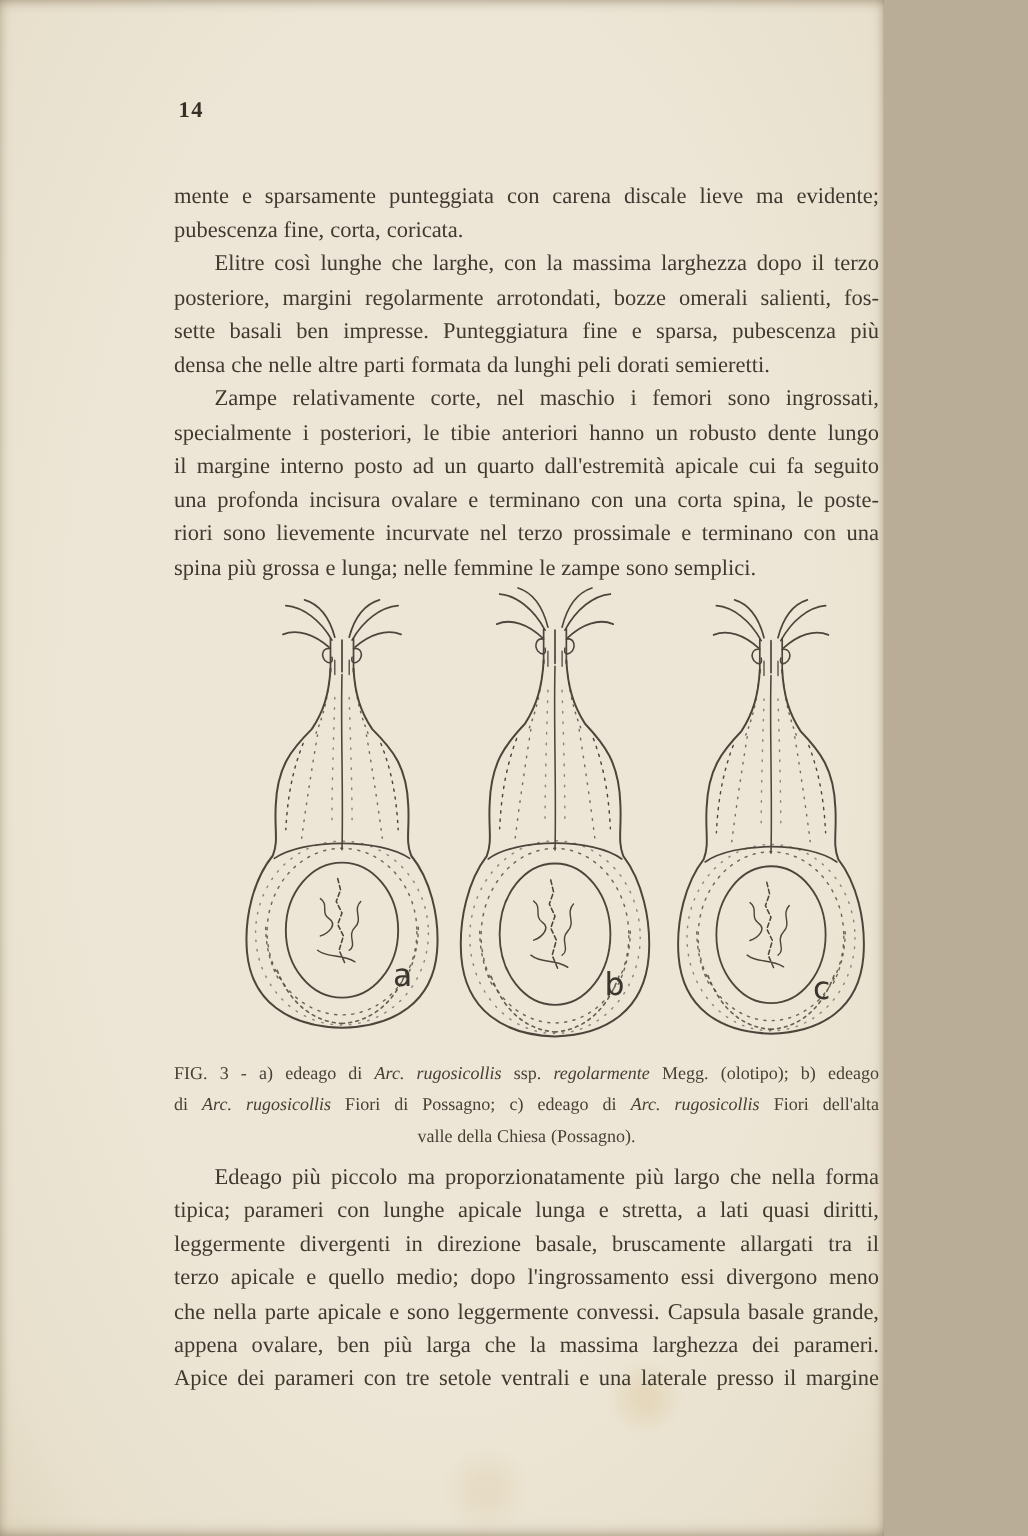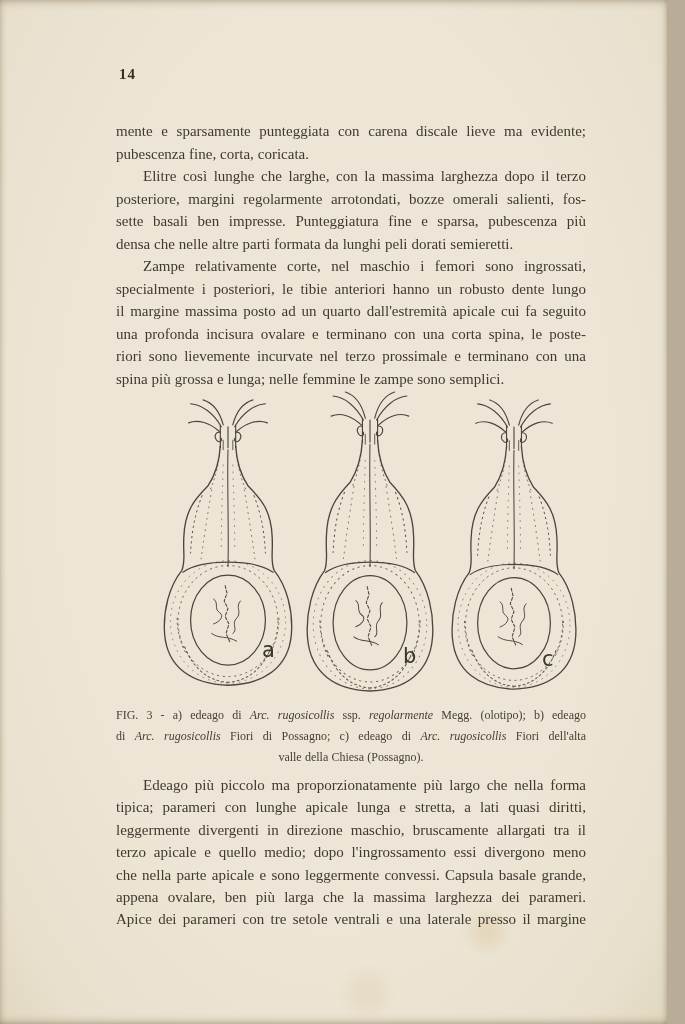--- a/index.html
+++ b/index.html
@@ -3,21 +3,21 @@
 <meta charset="utf-8">
 <style>
   html,body{margin:0;padding:0;}
   body{
     width:685px;height:1024px;
     font-family:"Liberation Serif","DejaVu Serif",serif;
     background:#b9ad97;
     position:relative;overflow:hidden;
   }
   .page{
-    position:absolute;left:0;top:0;width:667px;height:1024px;
+    position:absolute;left:0;top:0;width:589px;height:1024px;
     background:
       radial-gradient(circle at 73% 91%, rgba(206,174,108,.22) 0 6px, rgba(206,174,108,0) 26px),
       radial-gradient(circle at 55% 97%, rgba(200,170,110,.14) 0 8px, rgba(200,170,110,0) 30px),
       radial-gradient(ellipse at 50% 45%, #ede6d6 58%, #e8e0cd 88%, #e1d7c0 100%),
       #ebe3d2;
     box-shadow:
       inset 0 5px 8px -4px rgba(110,92,62,.45),
       inset 0 -6px 9px -5px rgba(110,92,62,.50),
       inset -5px 0 9px -6px rgba(110,92,62,.35),
       inset 5px 0 9px -6px rgba(110,92,62,.28);
@@ -73,21 +73,21 @@
     </div>
     <div>
       <div class="line indent">Elitre così lunghe che larghe, con la massima larghezza dopo il terzo</div>
       <div class="line">posteriore, margini regolarmente arrotondati, bozze omerali salienti, fos-</div>
       <div class="line">sette basali ben impresse. Punteggiatura fine e sparsa, pubescenza più</div>
       <div class="line ln-left">densa che nelle altre parti formata da lunghi peli dorati semieretti.</div>
     </div>
     <div>
       <div class="line indent">Zampe relativamente corte, nel maschio i femori sono ingrossati,</div>
       <div class="line">specialmente i posteriori, le tibie anteriori hanno un robusto dente lungo</div>
-      <div class="line">il margine massima posto ad un quarto dall'estremità apicale cui fa seguito</div>
+      <div class="line">il margine interno posto ad un quarto dall'estremità apicale cui fa seguito</div>
       <div class="line">una profonda incisura ovalare e terminano con una corta spina, le poste-</div>
       <div class="line">riori sono lievemente incurvate nel terzo prossimale e terminano con una</div>
       <div class="line ln-left">spina più grossa e lunga; nelle femmine le zampe sono semplici.</div>
     </div>
   </div>
 
   <div class="figure">
     <svg width="0" height="0" style="position:absolute">
       <defs>
         <g id="aedeagus" class="ink">
@@ -153,21 +153,21 @@
   <div class="caption">
     <div class="line">FIG. 3 - a) edeago di <i>Arc. rugosicollis</i> ssp. <i>regolarmente</i> Megg. (olotipo); b) edeago</div>
     <div class="line">di <i>Arc. rugosicollis</i> Fiori di Possagno; c) edeago di <i>Arc. rugosicollis</i> Fiori dell'alta</div>
     <div class="line ln-center">valle della Chiesa (Possagno).</div>
   </div>
 
   <div class="textcol" id="block-bottom">
     <div>
       <div class="line indent">Edeago più piccolo ma proporzionatamente più largo che nella forma</div>
       <div class="line">tipica; parameri con lunghe apicale lunga e stretta, a lati quasi diritti,</div>
-      <div class="line">leggermente divergenti in direzione maschio, bruscamente allargati tra il</div>
+      <div class="line">leggermente divergenti in direzione basale, bruscamente allargati tra il</div>
       <div class="line">terzo apicale e quello medio; dopo l'ingrossamento essi divergono meno</div>
       <div class="line">che nella parte apicale e sono leggermente convessi. Capsula basale grande,</div>
       <div class="line">appena ovalare, ben più larga che la massima larghezza dei parameri.</div>
       <div class="line">Apice dei parameri con tre setole ventrali e una laterale presso il margine</div>
     </div>
   </div>
 
 </div>
 
 </body></html>

